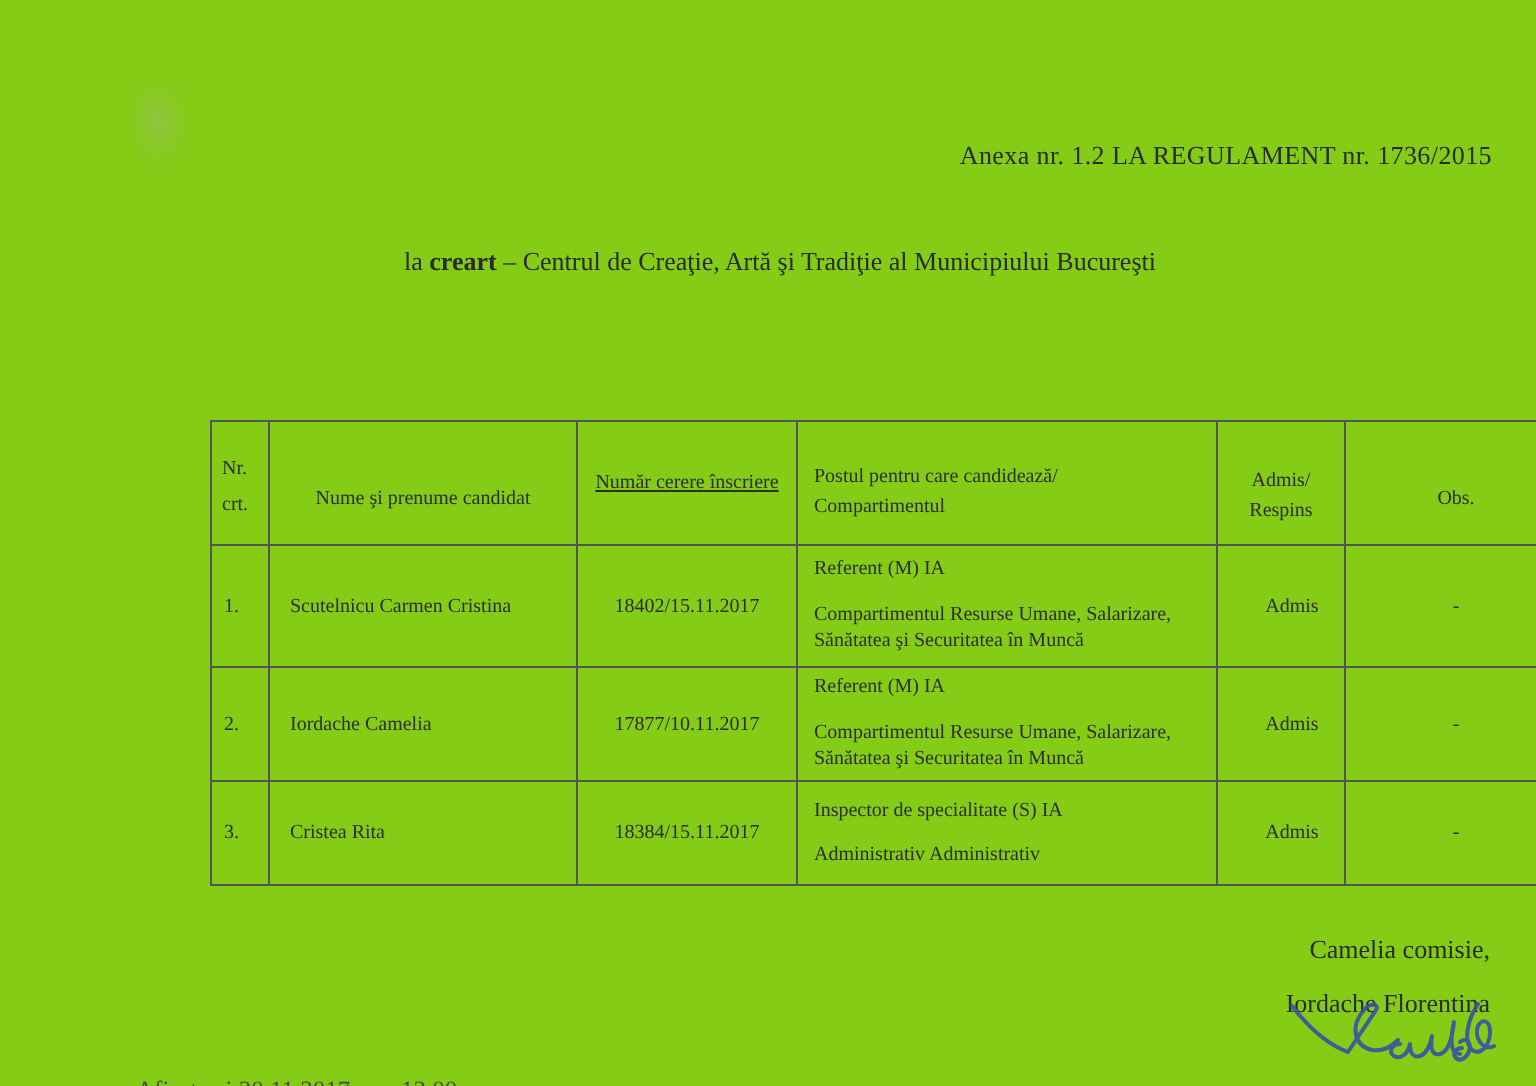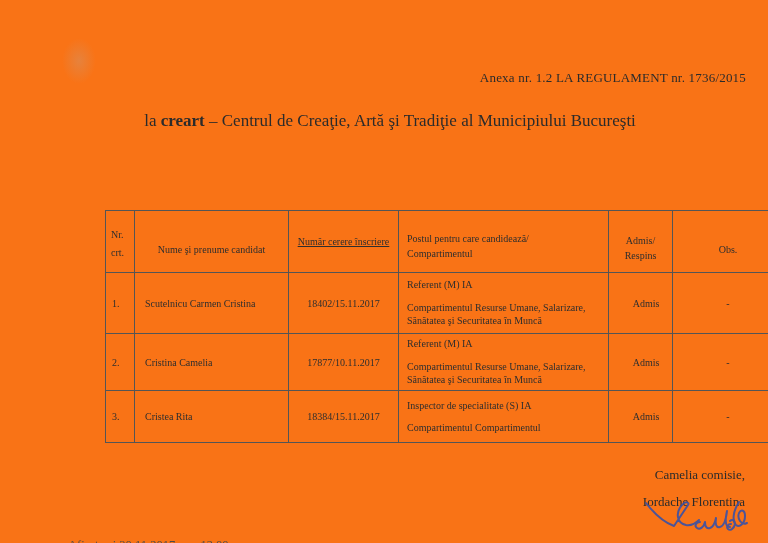--- a/index.html
+++ b/index.html
@@ -1,39 +1,39 @@
 <!DOCTYPE html>
 <html><head>
 <meta charset="utf-8">
 <style>
   * { margin: 0; padding: 0; box-sizing: border-box; }
   html, body { background: #e8e8e8; }
   .page {
     position: relative;
     width: 768px; height: 543px;
-    background: #f97316;
+    background: #84cc16;
     overflow: hidden;
     font-family: "Liberation Serif", serif;
     color: #2b2b2b;
   }
   .smudge {
     position: absolute; left: 62px; top: 38px; width: 34px; height: 46px;
     background: radial-gradient(ellipse at center, rgba(175,175,175,0.25), rgba(175,175,175,0) 70%);
   }
   .anexa-line {
     position: absolute; top: 70px; right: 22px;
     font-size: 13px; letter-spacing: 0.2px;
   }
   .title-block {
     position: absolute; top: 110px; left: 40px; right: 28px;
     text-align: center;
   }
   .doc-title { font-size: 13.5px; font-weight: bold; letter-spacing: 0.6px; }
   .doc-sub1 { margin-top: 14px; font-size: 13px; }
-  .doc-sub2 { margin-top: 1px; font-size: 17px; }
+  .doc-sub2 { margin-top: 13px; font-size: 13px; }
   .doc-sub2 .bold { font-weight: bold; }
 
   table.results {
     position: absolute; left: 65px; top: 210px;
     width: 678px;
     border-collapse: collapse;
     table-layout: fixed;
     font-size: 10px;
     color: #2e2e2e;
     margin-left: 40px;
@@ -131,37 +131,37 @@
         <td class="d-post">
           <div class="post-l1">Referent (M) IA</div>
           <div class="post-l2">Compartimentul Resurse Umane, Salarizare, Sănătatea şi Securitatea în Muncă</div>
         </td>
         <td class="d-admis">Admis</td>
         <td class="d-obs">-</td>
       </tr>
 
       <tr class="r1">
         <td class="d-nr">2.</td>
-        <td class="d-name">Cristina Camelia</td>
+        <td class="d-name">Iordache Camelia</td>
         <td class="d-cerere">17877/10.11.2017</td>
         <td class="d-post">
           <div class="post-l1">Referent (M) IA</div>
           <div class="post-l2">Compartimentul Resurse Umane, Salarizare, Sănătatea şi Securitatea în Muncă</div>
         </td>
         <td class="d-admis">Admis</td>
         <td class="d-obs">-</td>
       </tr>
 
       <tr class="r2">
         <td class="d-nr">3.</td>
         <td class="d-name">Cristea Rita</td>
         <td class="d-cerere">18384/15.11.2017</td>
         <td class="d-post">
           <div class="post-l1">Inspector de specialitate (S) IA</div>
-          <div class="post-l2">Compartimentul Compartimentul</div>
+          <div class="post-l2">Administrativ Administrativ</div>
         </td>
         <td class="d-admis">Admis</td>
         <td class="d-obs">-</td>
       </tr>
     </tbody>
   </table>
 
   <div class="secretar-block">
     <div>Camelia comisie,</div>
     <div class="secretar-name">Iordache Florentina</div>

